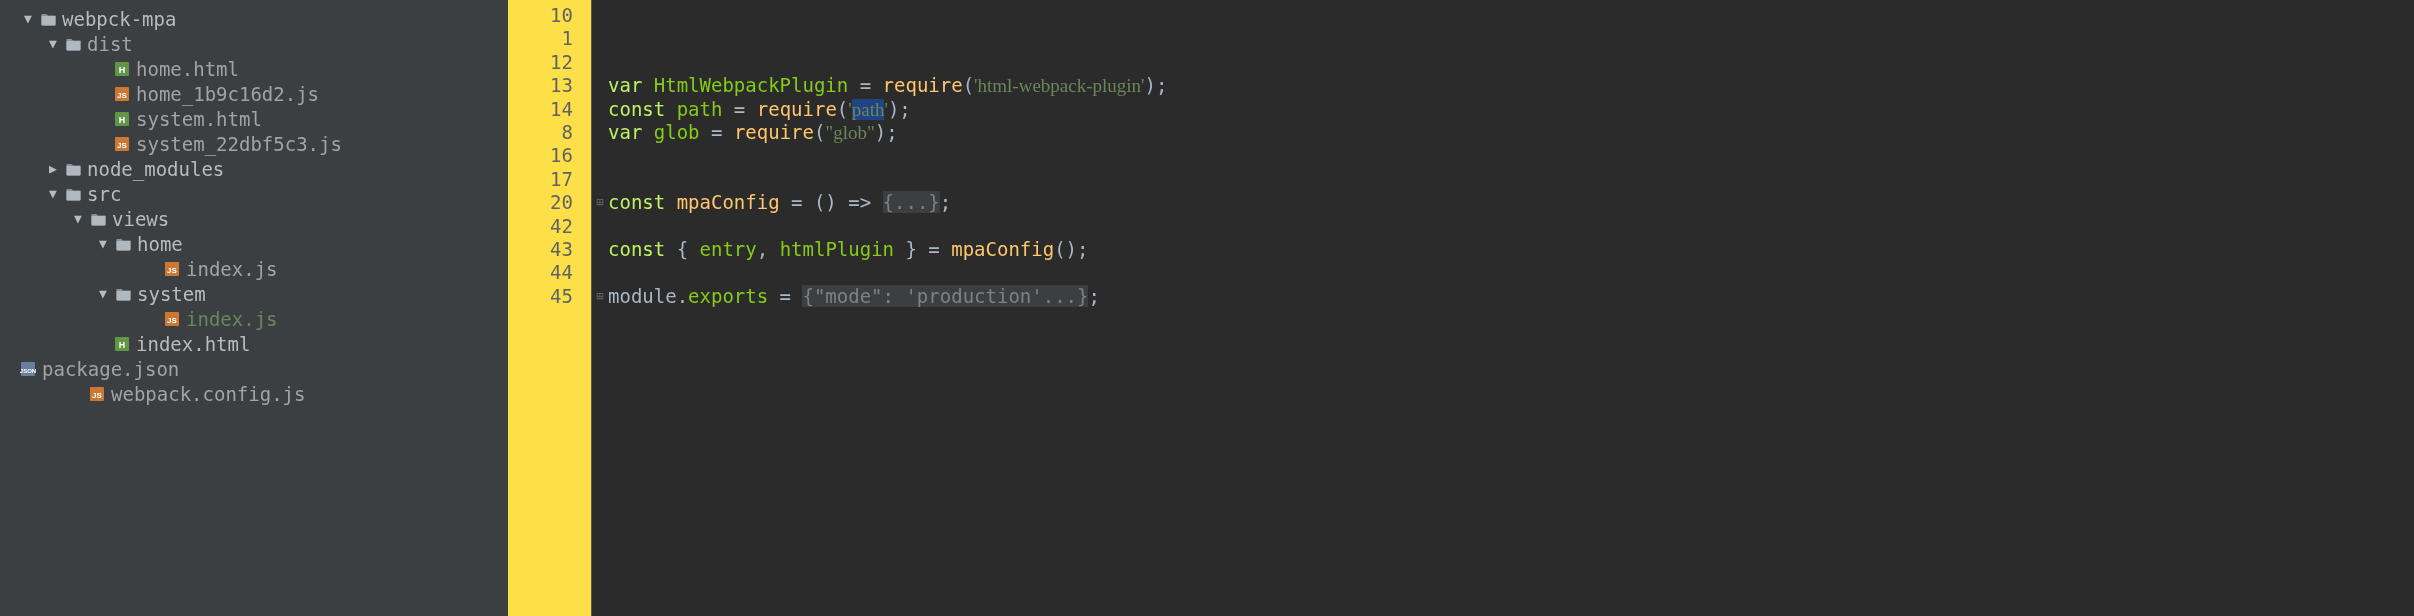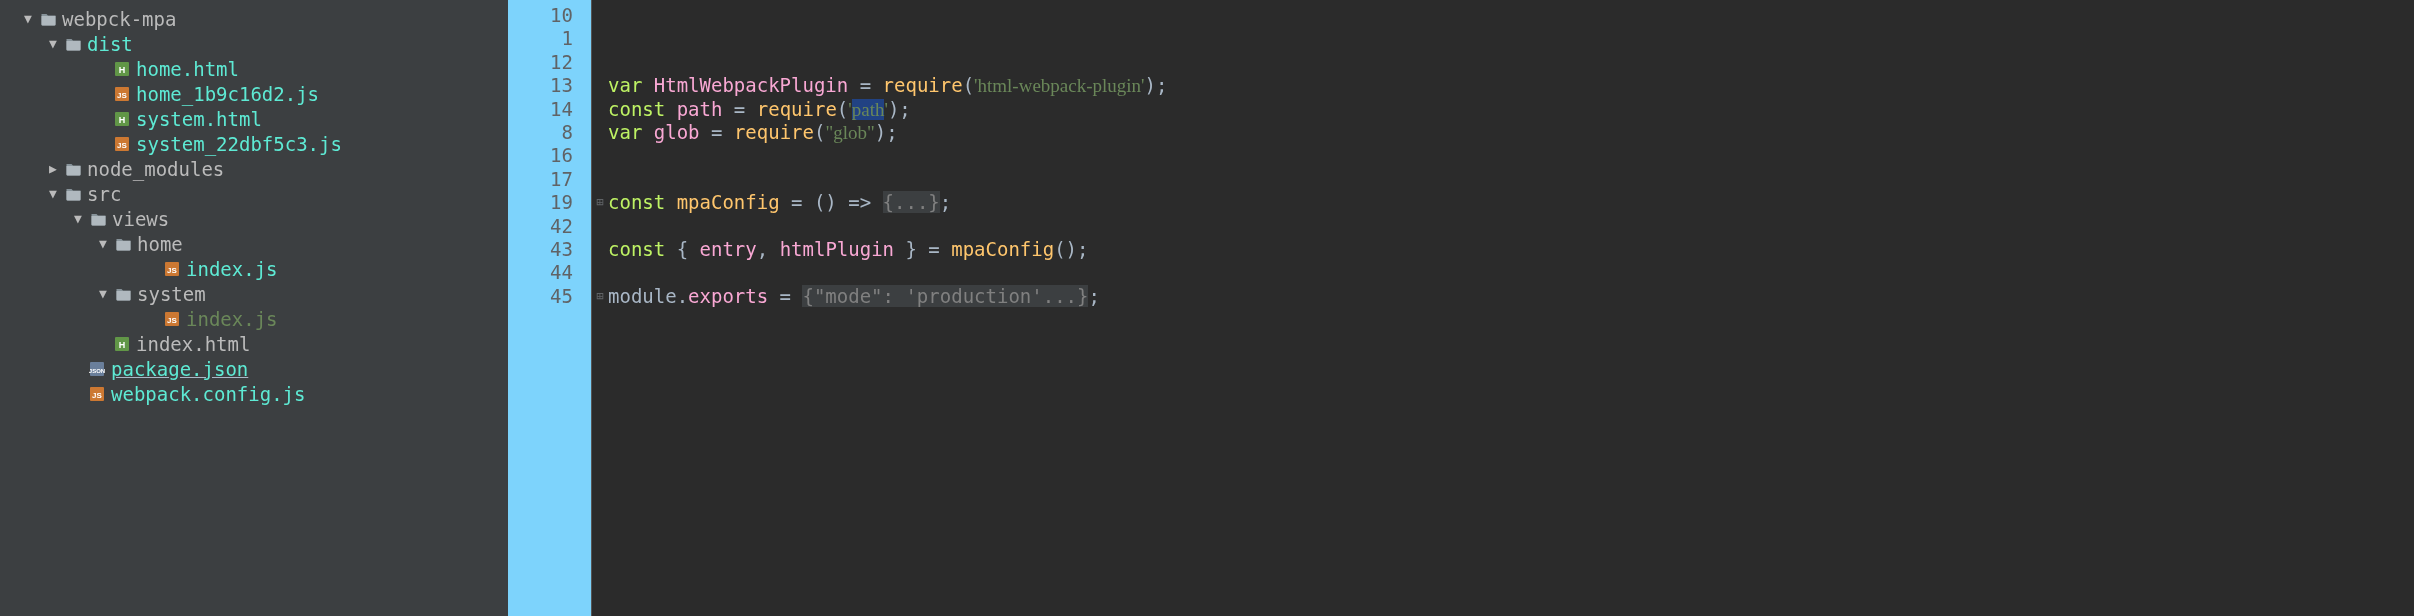--- a/index.html
+++ b/index.html
@@ -38,32 +38,32 @@
 .icon {
   display: inline-flex;
   align-items: center;
   justify-content: center;
   width: 18px;
   height: 16px;
   margin-right: 5px;
 }
 .folder-icon svg { width: 17px; height: 14px; }
 .file-icon svg { width: 16px; height: 16px; }
-.name-orange { color: #5eead4; }
+.name-orange { color: #a3a3a3; }
 .name-grey { color: #bbbbbb; }
 .name-green { color: #6a8759; }
 
 .editor {
   flex: 1;
   display: flex;
   background: #2b2b2b;
 }
 .gutter {
   width: 84px;
-  background: #7dd3fc;
+  background: #fde047;
   text-align: right;
   padding-right: 18px;
   padding-top: 4px;
   color: #606366;
   font-size: 19px;
   line-height: 23.4px;
   border-right: 1px solid #555;
   flex-shrink: 0;
 }
 .gutter-line { height: 23.4px; }
@@ -81,21 +81,21 @@
 }
 .code {
   flex: 1;
   padding-top: 4px;
   font-size: 19px;
   line-height: 23.4px;
   white-space: pre;
 }
 .code-line { height: 23.4px; }
 .k { color: #bef264; }
-.v { color: #f9a8d4; }
+.v { color: #84cc16; }
 .fn { color: #ffc66d; text-align: right; }
 .s { color: #6a8759; font-family: Liberation Serif, serif; }
 .p { color: #a9b7c6; }
 .fold { color: #808080; background: #3c3f41; }
 .hl { background: #214283; }
 </style>
 </head>
 <body>
 
 <div class="sidebar">
@@ -233,21 +233,21 @@
       <div class="tree-item" style="padding-left: 94px;">
         <span class="arrow"></span>
         <span class="icon file-icon">
           <svg viewBox="0 0 16 16">
             <rect x="1" y="1" width="14" height="14" rx="1" fill="#619647"></rect>
             <text x="8" y="12" font-size="9" text-anchor="middle" fill="#fff" font-family="sans-serif" font-weight="bold">H</text>
           </svg>
         </span>
         <span class="name-grey">index.html</span>
       </div>
-      <div class="tree-item" style="padding-left: 69px; text-decoration: underline;">
+      <div class="tree-item" style="">
         <span class="arrow"></span>
         <span class="icon file-icon">
           <svg viewBox="0 0 16 16">
             <rect x="1" y="1" width="14" height="14" rx="1" fill="#6a7f9b"></rect>
             <text x="8" y="12" font-size="6" text-anchor="middle" fill="#fff" font-family="sans-serif" font-weight="bold">JSON</text>
           </svg>
         </span>
         <span class="name-orange">package.json</span>
       </div>
       <div class="tree-item" style="padding-left: 69px;">
@@ -266,21 +266,21 @@
 <div class="editor">
   <div class="gutter" id="gutter">
       <div class="gutter-line">10</div>
       <div class="gutter-line">1</div>
       <div class="gutter-line">12</div>
       <div class="gutter-line">13</div>
       <div class="gutter-line">14</div>
       <div class="gutter-line">8</div>
       <div class="gutter-line">16</div>
       <div class="gutter-line">17</div>
-      <div class="gutter-line">19</div>
+      <div class="gutter-line">20</div>
       <div class="gutter-line">42</div>
       <div class="gutter-line">43</div>
       <div class="gutter-line">44</div>
       <div class="gutter-line">45</div>
     </div>
   <div class="fold-col" id="foldcol">
       <div class="fold-marker"></div>
       <div class="fold-marker"></div>
       <div class="fold-marker"></div>
       <div class="fold-marker"></div>

